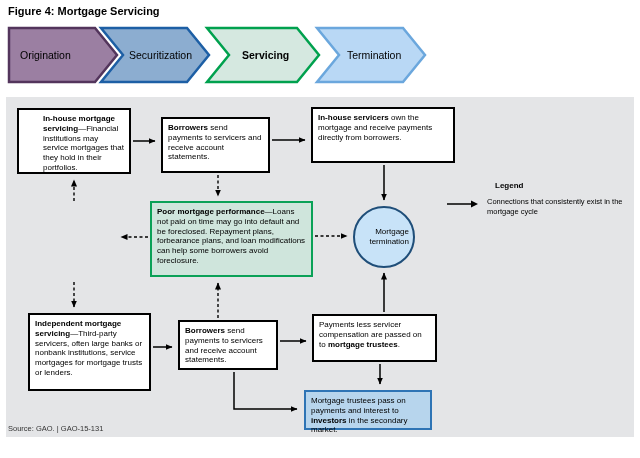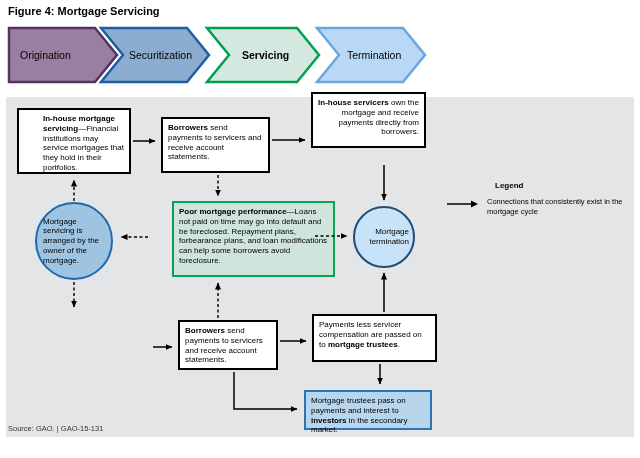--- a/index.html
+++ b/index.html
@@ -39,32 +39,30 @@
     <text class="chev-label bold" x="236" y="33">Servicing</text>
     <text class="chev-label" x="341" y="33">Termination</text>
   </svg>
 
   <div id="diagram-panel"></div>
 
   <div class="node whitebox" style="left:17px;top:108px;width:114px;height:66px;padding-left:24px;"><span class="b">In-house mortgage servicing</span><span>—Financial institutions may service mortgages that they hold in their portfolios.</span></div>
 
   <div class="node whitebox" style="left:161px;top:117px;width:109px;height:56px;"><span class="b">Borrowers</span><span> send payments to servicers and receive account statements.</span></div>
 
-  <div class="node whitebox" style="left:311px;top:92px;width:115px;height:56px;text-align:right;"><span class="b">In-house servicers</span><span> own the mortgage and receive payments directly from borrowers.</span></div>
+  <div class="node whitebox" style="left:311px;top:107px;width:144px;height:56px;"><span class="b">In-house servicers</span><span> own the mortgage and receive payments directly from borrowers.</span></div>
 
-  <div class="node circle" style="left: 35px; top: 202px; width: 78px; height: 78px; border: 2px solid rgb(32, 104, 174); padding: 2px 6px; background-color: rgb(158, 196, 226);">
-    <div><span>Mortgage servicing is arranged by the owner of the mortgage.</span></div>
-  </div>
 
-  <div class="node" style="left: 150px; top: 201px; width: 163px; height: 76px; border: 2px solid rgb(10, 161, 87); background-color: rgb(207, 229, 220); margin-left: 22px;"><span class="b">Poor mortgage performance</span><span>—Loans not paid on time may go into default and be foreclosed. Repayment plans, forbearance plans, and loan modifications can help some borrowers avoid foreclosure.</span></div>
+  <div class="node" style="left: 150px; top: 201px; width: 163px; height: 76px; border: 2px solid rgb(10, 161, 87); background-color: rgb(207, 229, 220);"><span class="b">Poor mortgage performance</span><span>—Loans not paid on time may go into default and be foreclosed. Repayment plans, forbearance plans, and loan modifications can help some borrowers avoid foreclosure.</span></div>
 
   <div class="node circle" style="left: 353px; top: 206px; width: 62px; height: 62px; border: 2px solid rgb(31, 78, 121); padding: 2px 4px; text-align: right; background-color: rgb(200, 227, 248);">
     <div><span>Mortgage termination</span></div>
   </div>
 
+  <div class="node whitebox" style="left:28px;top:313px;width:123px;height:78px;"><span class="b">Independent mortgage servicing</span><span>—Third-party servicers, often large banks or nonbank institutions, service mortgages for mortgage trusts or lenders.</span></div>
 
   <div class="node whitebox" style="left:178px;top:320px;width:100px;height:50px;"><span class="b">Borrowers</span><span> send payments to servicers and receive account statements.</span></div>
 
   <div class="node whitebox" style="left:312px;top:314px;width:125px;height:48px;"><span>Payments less servicer compensation are passed on to </span><span class="b">mortgage trustees</span><span>.</span></div>
 
   <div class="node" style="left: 304px; top: 390px; width: 128px; height: 40px; border: 2px solid rgb(46, 116, 181); background-color: rgb(183, 213, 237);"><span>Mortgage trustees pass on payments and interest to </span><span class="b">investors</span><span> in the secondary market.</span></div>
 
   <svg id="connectors" width="640" height="458" viewBox="0 0 640 458">
     <defs>
       <marker id="ah" markerUnits="userSpaceOnUse" markerWidth="8" markerHeight="8" refX="6.5" refY="3" orient="auto">

